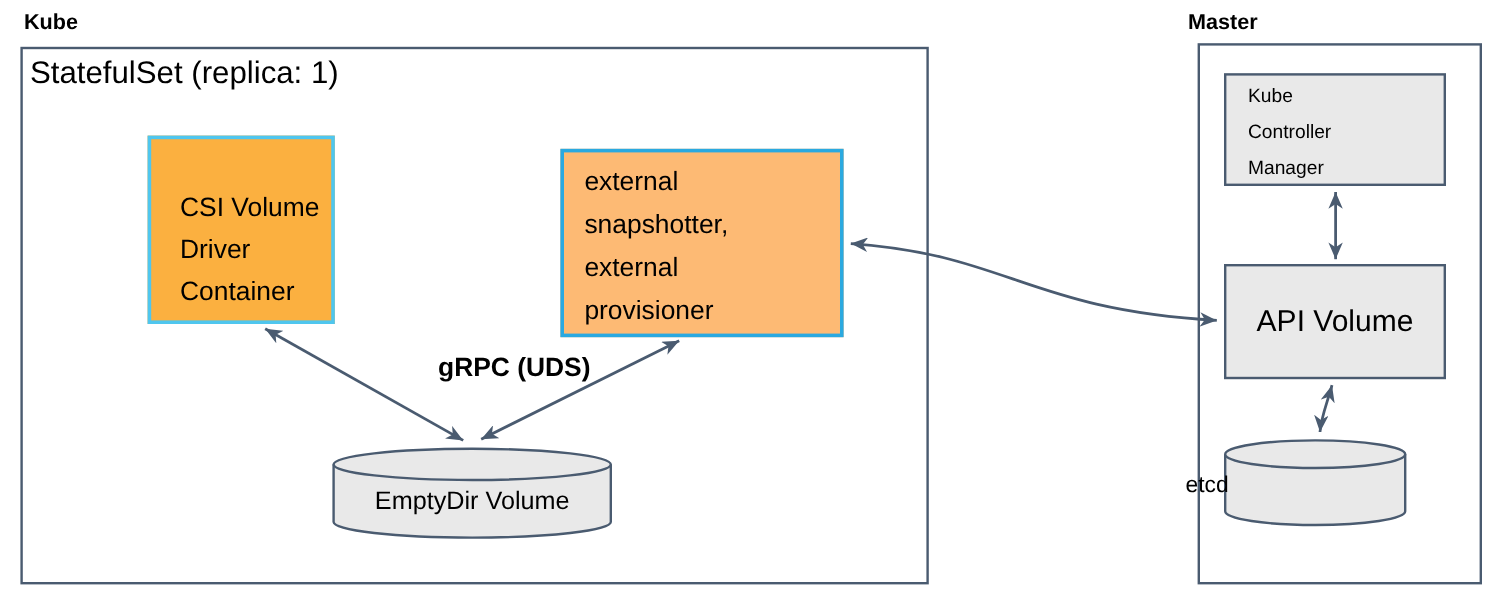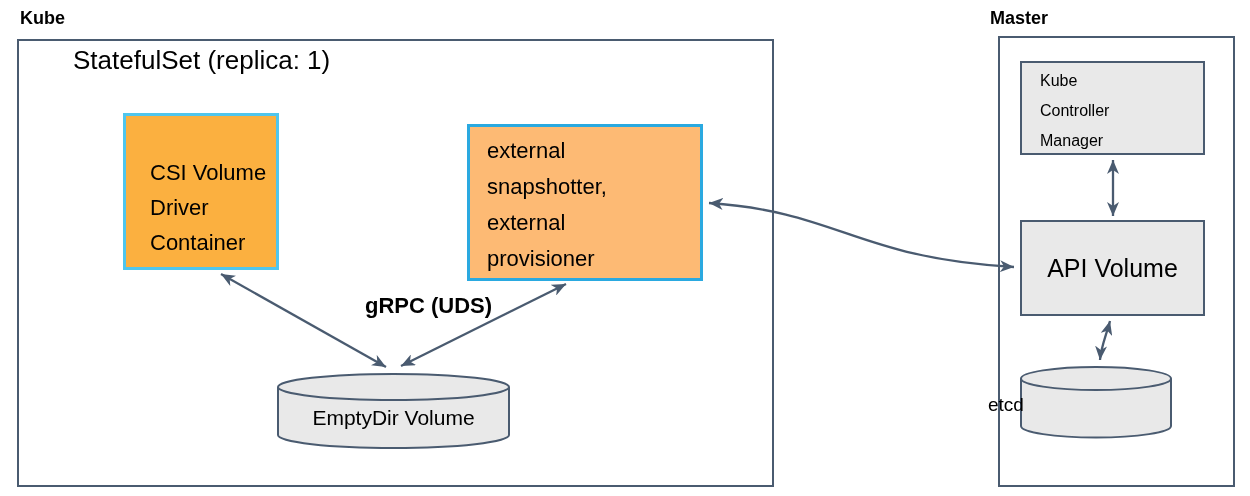--- a/index.html
+++ b/index.html
@@ -23,21 +23,20 @@
   }
   .outer-box {
     border: 2px solid #4a5b70;
     background: transparent;
     box-sizing: border-box;
   }
   .statefulset-title {
     font-size: 26px;
     color: #000;
     white-space: nowrap;
-    margin-left: 48px;
   }
   .csi-box {
     left: 123px; top: 113px; width: 156px; height: 157px;
     background: #fbb040;
     border: 3px solid #4fc6ee;
     box-sizing: border-box;
     padding: 39px 0 0 24px;
     font-size: 22px; line-height: 35px;
   }
   .sidecar-box {

